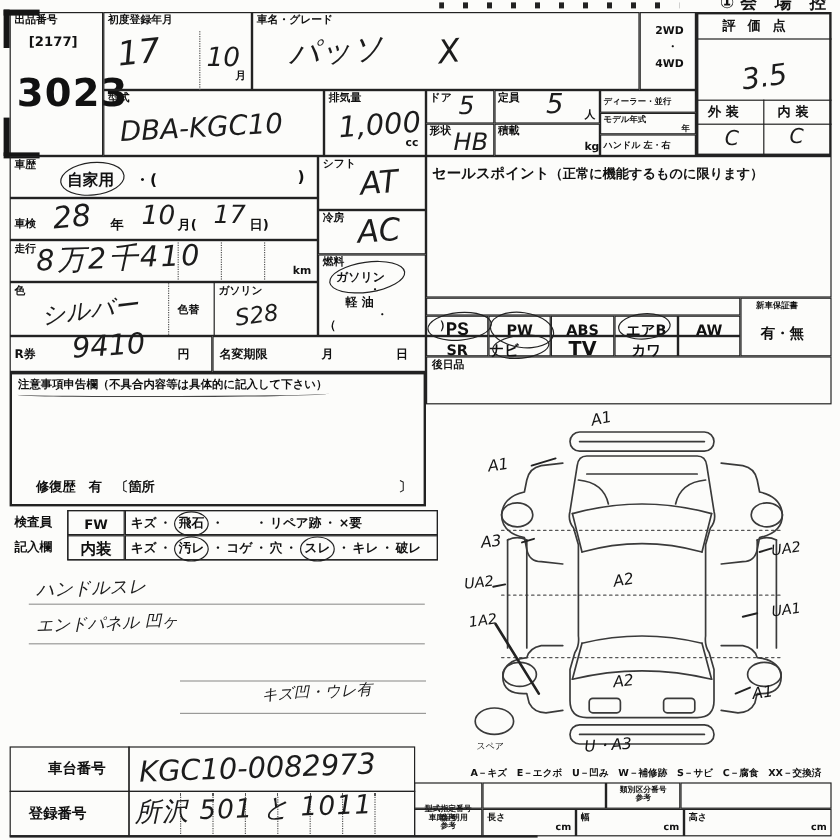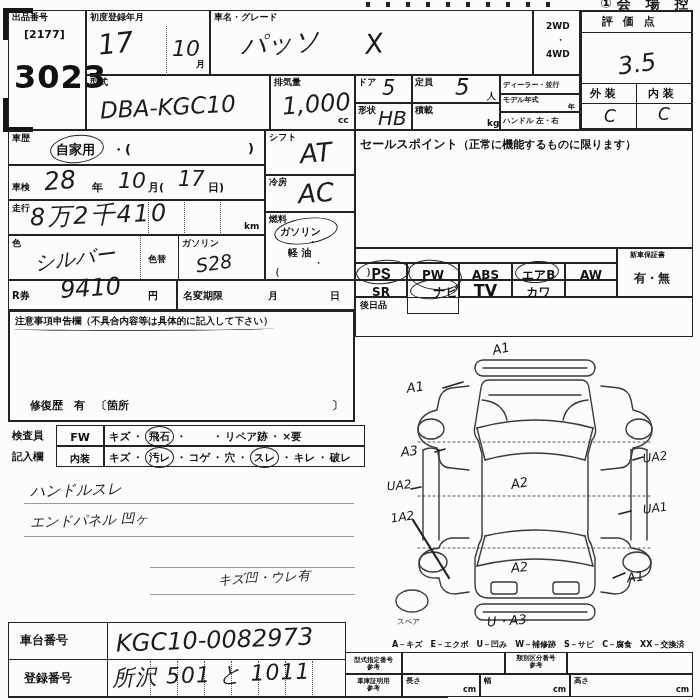--- a/index.html
+++ b/index.html
@@ -163,21 +163,21 @@
   <div class="box" style="left:617px;top:248px;width:76px;height:49px;"></div>
   <div class="abs lbl-sm" style="left:630px;top:251px;">新車保証書</div>
   <div class="abs" style="left:634px;top:270px;font-size:12px;font-weight:bold;">有・無</div>
 
   <div class="box" style="left:355px;top:263px;width:52px;height:17px;text-align:center;"><span style="font-size:16px;font-weight:bold;font-family:Liberation Mono, monospace;">PS</span></div>
   <div class="box" style="left:407px;top:263px;width:52px;height:17px;text-align:center;"><span style="font-size:12px;font-weight:bold;">PW</span></div>
   <div class="box" style="left:459px;top:263px;width:53px;height:17px;text-align:center;"><span style="font-size:12px;font-weight:bold;">ABS</span></div>
   <div class="box" style="left:512px;top:263px;width:53px;height:17px;text-align:center;"><span style="font-size:12px;font-weight:bold;">エアB</span></div>
   <div class="box" style="left:565px;top:263px;width:52px;height:17px;text-align:center;"><span style="font-size:12px;font-weight:bold;">AW</span></div>
   <div class="box" style="left:355px;top:280px;width:52px;height:17px;text-align:center;"><span style="font-size:12px;font-weight:bold;">SR</span></div>
-  <div class="box" style="left:407px;top:280px;width:52px;height:34px;text-align:right;"><span style="font-size:12px;font-weight:bold;">ナビ</span></div>
+  <div class="box" style="left:407px;top:280px;width:52px;height:17px;text-align:left;"><span style="font-size:12px;font-weight:bold;">ナビ</span></div>
   <div class="box" style="left:459px;top:280px;width:53px;height:17px;text-align:center;"><span style="font-size:16px;font-weight:bold;">TV</span></div>
   <div class="box" style="left:512px;top:280px;width:53px;height:17px;text-align:center;"><span style="font-size:12px;font-weight:bold;">カワ</span></div>
   <div class="box" style="left:565px;top:280px;width:52px;height:17px;text-align:center;"><span style="font-size:12px;"></span></div>
 
   <div class="ellipse" style="left:356px;top:260px;width:52px;height:22px;transform:rotate(-5deg);"></div>
   <div class="ellipse" style="left:408px;top:260px;width:52px;height:28px;transform:rotate(8deg);"></div>
   <div class="ellipse" style="left:515px;top:261px;width:42px;height:20px;transform:rotate(-4deg);"></div>
   <div class="ellipse" style="left:410px;top:279px;width:46px;height:18px;transform:rotate(-6deg);"></div>
 
   <div class="box" style="left:355px;top:297px;width:338px;height:40px;"></div>
@@ -188,21 +188,21 @@
   <div class="abs" style="left:14px;top:326px;width:260px;height:5px;border-bottom:1px solid #444;border-radius:0 0 60% 40%;"></div>
   <span class="abs" style="left:30px;top:398px;font-size:11px;font-weight:bold;">
     <span>修復歴</span>　<span>有</span>　<span>〔箇所</span>
   </span>
   <div class="abs" style="left:332px;top:398px;font-size:11px;font-weight:bold;">〕</div>
 
   <div class="abs lbl" style="left:12px;top:430px;font-size:10.5px;">検査員</div>
   <div class="abs lbl" style="left:12px;top:451px;font-size:10.5px;">記入欄</div>
   <div class="box" style="left:56px;top:425px;width:309px;height:42px;border-width:1.5px;"></div>
   <div class="box" style="left:56px;top:425px;width:48px;height:21px;text-align:center;"><span style="font-size:11px;font-weight:bold;line-height:20px;">FW</span></div>
-  <div class="box" style="left:56px;top:446px;width:48px;height:21px;text-align:center;"><span style="font-size:10px;font-weight:bold;line-height:20px;">内装</span></div>
+  <div class="box" style="left:56px;top:446px;width:48px;height:21px;text-align:center;"><span style="font-size:13px;font-weight:bold;line-height:20px;">内装</span></div>
   <div class="box" style="left:104px;top:446px;width:261px;height:21px;font-size:10.5px;font-weight:bold;line-height:19px;padding-left:4px;white-space:nowrap;">
     <span>キズ</span><span class="sep">・</span><span class="circled">汚レ</span><span class="sep">・</span><span>コゲ</span><span class="sep">・</span><span>穴</span><span class="sep">・</span><span class="circled">スレ</span><span class="sep">・</span><span>キレ</span><span class="sep">・</span><span>破レ</span>
   </div>
   <div class="box" style="left:104px;top:425px;width:261px;height:21px;font-size:10.5px;font-weight:bold;line-height:19px;padding-left:4px;white-space:nowrap;">
     <span>キズ</span><span class="sep">・</span><span class="circled">飛石</span><span class="sep">・</span><span style="display:inline-block;width:22px;"></span><span class="sep">・</span><span>リペア跡</span><span class="sep">・</span><span>×要</span>
   </div>
 
   <div class="abs hw" style="left:30px;top:483px;font-size:15px;transform:rotate(-2deg);">ハンドルスレ</div>
   <div class="dotline" style="left:24px;top:503px;width:330px;"></div>
   <div class="abs hw" style="left:30px;top:513px;font-size:14px;transform:rotate(-2deg);">エンドパネル 凹ヶ</div>
@@ -286,38 +286,38 @@
       <text x="258" y="175" font-size="12" transform="rotate(-8 264 172)">UA1</text>
       <text x="242" y="244" transform="rotate(-8 246 240)">A1</text>
       <text x="126" y="234" transform="rotate(-6 132 230)">A2</text>
       <text x="102" y="288" transform="rotate(-4 110 284)">U・A3</text>
       <text x="12" y="286" font-size="7.5" font-style="normal">スペア</text>
     </g>
   </svg>
   <div class="abs" style="left:392px;top:639px;font-size:8px;font-weight:bold;white-space:nowrap;">A－キズ　E－エクボ　U－凹み　W－補修跡　S－サビ　C－腐食　XX－交換済</div>
 
   <div class="box" style="left:8px;top:622px;width:100px;height:38px;border-width:1.5px;"></div>
-  <div class="abs lbl" style="left:20px;top:634px;font-size:12px;">車台番号</div>
+  <div class="abs lbl" style="left:40px;top:634px;font-size:12px;">車台番号</div>
   <div class="box" style="left:107px;top:622px;width:239px;height:38px;border-width:1.5px;"></div>
   <div class="abs hw" style="left:116px;top:628px;font-size:24px;transform:rotate(-2deg);">KGC10-0082973</div>
   <div class="box" style="left:8px;top:659px;width:100px;height:38px;border-width:1.5px;"></div>
   <div class="abs lbl" style="left:24px;top:672px;font-size:12px;">登録番号</div>
   <div class="box" style="left:107px;top:659px;width:239px;height:38px;border-width:1.5px;"></div>
   <div class="dotv" style="left:150px;top:661px;height:34px;"></div>
   <div class="dotv" style="left:177px;top:661px;height:34px;"></div>
   <div class="dotv" style="left:204px;top:661px;height:34px;"></div>
   <div class="dotv" style="left:231px;top:661px;height:34px;"></div>
   <div class="dotv" style="left:258px;top:661px;height:34px;"></div>
   <div class="dotv" style="left:285px;top:661px;height:34px;"></div>
   <div class="dotv" style="left:312px;top:661px;height:34px;"></div>
   <div class="abs hw" style="left:112px;top:664px;font-size:22px;transform:rotate(-2deg);letter-spacing:1px;">所沢 501 と 1011</div>
   <div class="abs" style="left:8px;top:696px;width:440px;height:4px;border-top:2px solid #222;"></div>
 
   <div class="box" style="left:345px;top:652px;width:57px;height:22px;text-align:center;">
-    <div class="lbl-sm" style="font-size:6.5px;margin-top:4px;">型式指定番号</div>
+    <div class="lbl-sm" style="font-size:6.5px;margin-top:18px;">型式指定番号</div>
     <div class="lbl-sm" style="font-size:6.5px;">参考</div>
   </div>
   <div class="box" style="left:402px;top:652px;width:103px;height:22px;"></div>
   <div class="box" style="left:505px;top:652px;width:62px;height:22px;text-align:center;">
     <div class="lbl-sm" style="font-size:6.5px;margin-top:2px;">類別区分番号</div>
     <div class="lbl-sm" style="font-size:6.5px;">参考</div>
   </div>
   <div class="box" style="left:567px;top:652px;width:126px;height:22px;"></div>
   <div class="box" style="left:345px;top:674px;width:57px;height:23px;text-align:center;">
     <div class="lbl-sm" style="font-size:6.5px;margin-top:3px;">車庫証明用</div>

